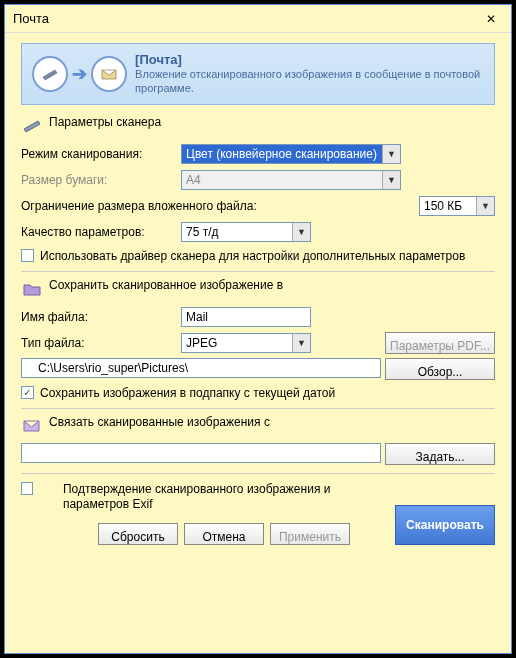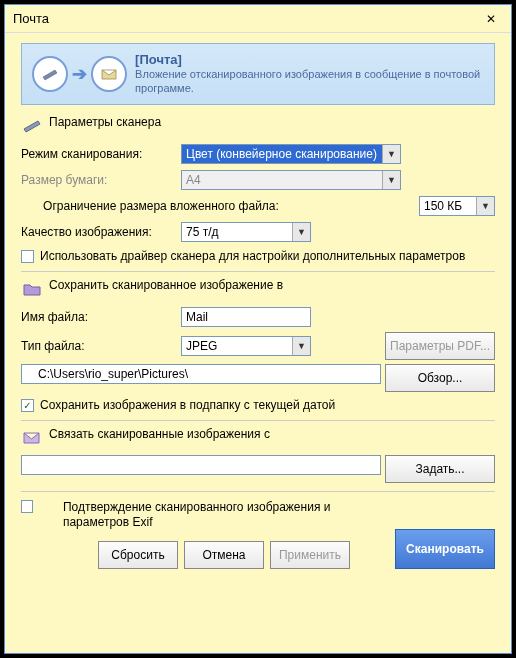--- a/index.html
+++ b/index.html
@@ -14,35 +14,35 @@
 .icon-circle { width: 36px; height: 36px; border-radius: 50%; background: #fff; border: 2px solid #7a9fd8; display: flex; align-items: center; justify-content: center; }
 .arrow-right { color: #5f8dd3; font-size: 18px; font-weight: bold; }
 .banner-text { flex: 1; }
 .banner-title { font-weight: bold; color: #3a5f9f; font-size: 13px; }
 .banner-desc { color: #4a6aa0; font-size: 11px; line-height: 1.3; }
 .section-head { display: flex; align-items: flex-start; gap: 6px; margin: 6px 0; }
 .section-icon { width: 22px; height: 22px; display: flex; align-items: center; justify-content: center; }
 .form-row { display: flex; align-items: center; margin: 4px 0; min-height: 22px; }
 .form-label { width: 160px; }
 .form-label.disabled { color: #888; }
-.form-label.wide { width: 280px; text-align: center; }
+.form-label.wide { width: 280px; }
 .select { flex: 0 0 220px; height: 20px; border: 1px solid #7a98b8; background: #fff; display: flex; align-items: center; padding: 0 4px; position: relative; }
 .select.hl { background: #2e6ad1; color: #fff; }
 .select.disabled { background: #f0f0f0; color: #888; }
 .select-arrow { position: absolute; right: 0; top: 0; width: 18px; height: 100%; background: #e8e8e8; border-left: 1px solid #aaa; display: flex; align-items: center; justify-content: center; font-size: 9px; color: #333; }
 .select.hl .select-arrow { background: #e8e8e8; color: #333; }
 .select.small { flex: 0 0 76px; }
 .select.medium { flex: 0 0 130px; }
 .input { height: 20px; border: 1px solid #7a98b8; padding: 0 4px; background: #fff; display: flex; align-items: center; }
 .input.w130 { flex: 0 0 130px; }
 .input.full { flex: 1; padding-left: 16px; }
-.checkbox-row { display: flex; align-items: flex-end; gap: 6px; margin: 6px 0; }
+.checkbox-row { display: flex; align-items: flex-start; gap: 6px; margin: 6px 0; }
 .cb { width: 13px; height: 13px; border: 1px solid #7a98b8; background: #fff; display: flex; align-items: center; justify-content: center; font-size: 10px; color: #2a5f2a; }
 .divider { border-top: 1px solid #ccc; margin: 8px 0 6px; }
-.btn { height: 28px; border: 1px solid #888; background: linear-gradient(to bottom, #fdfdfd, #e8e8e8); padding: 0 2px; display: flex; align-items: center; justify-content: center; cursor: pointer; white-space: nowrap; }
+.btn { height: 22px; border: 1px solid #888; background: linear-gradient(to bottom, #fdfdfd, #e8e8e8); padding: 0 2px; display: flex; align-items: flex-end; justify-content: center; cursor: pointer; white-space: nowrap; }
 .btn.disabled { color: #999; }
 .btn-row { display: flex; gap: 4px; margin: 4px 0; }
 .spacer { flex: 1; }
 .bottom-area { margin-top: 8px; display: flex; align-items: flex-end; gap: 8px; }
 .bottom-left { flex: 1; }
 .confirm-row { display: flex; align-items: flex-start; gap: 6px; margin-bottom: 10px; }
 .confirm-text { line-height: 1.3; margin-left: 24px; }
 .btn-group { display: flex; gap: 6px; }
 .scan-btn { width: 100px; height: 40px; background: linear-gradient(to bottom, #6a9eed, #4178d4); color: #fff; font-weight: bold; border: 1px solid #2a5fb8; display: flex; align-items: center; justify-content: center; cursor: pointer; font-size: 13px; }
 svg { display: block; }
@@ -107,21 +107,21 @@
     <div class="form-row">
       <span class="form-label wide">Ограничение размера вложенного файла:</span>
       <div class="spacer"></div>
       <div class="select small">
         <span>150 КБ</span>
         <span class="select-arrow">▼</span>
       </div>
     </div>
 
     <div class="form-row">
-      <span class="form-label">Качество изображения:</span>
+      <span class="form-label">Качество параметров:</span>
       <div class="select medium">
         <span>75 т/д</span>
         <span class="select-arrow">▼</span>
       </div>
     </div>
 
     <div class="checkbox-row">
       <span class="cb"></span>
       <span>Использовать драйвер сканера для настройки дополнительных параметров</span>
     </div>

